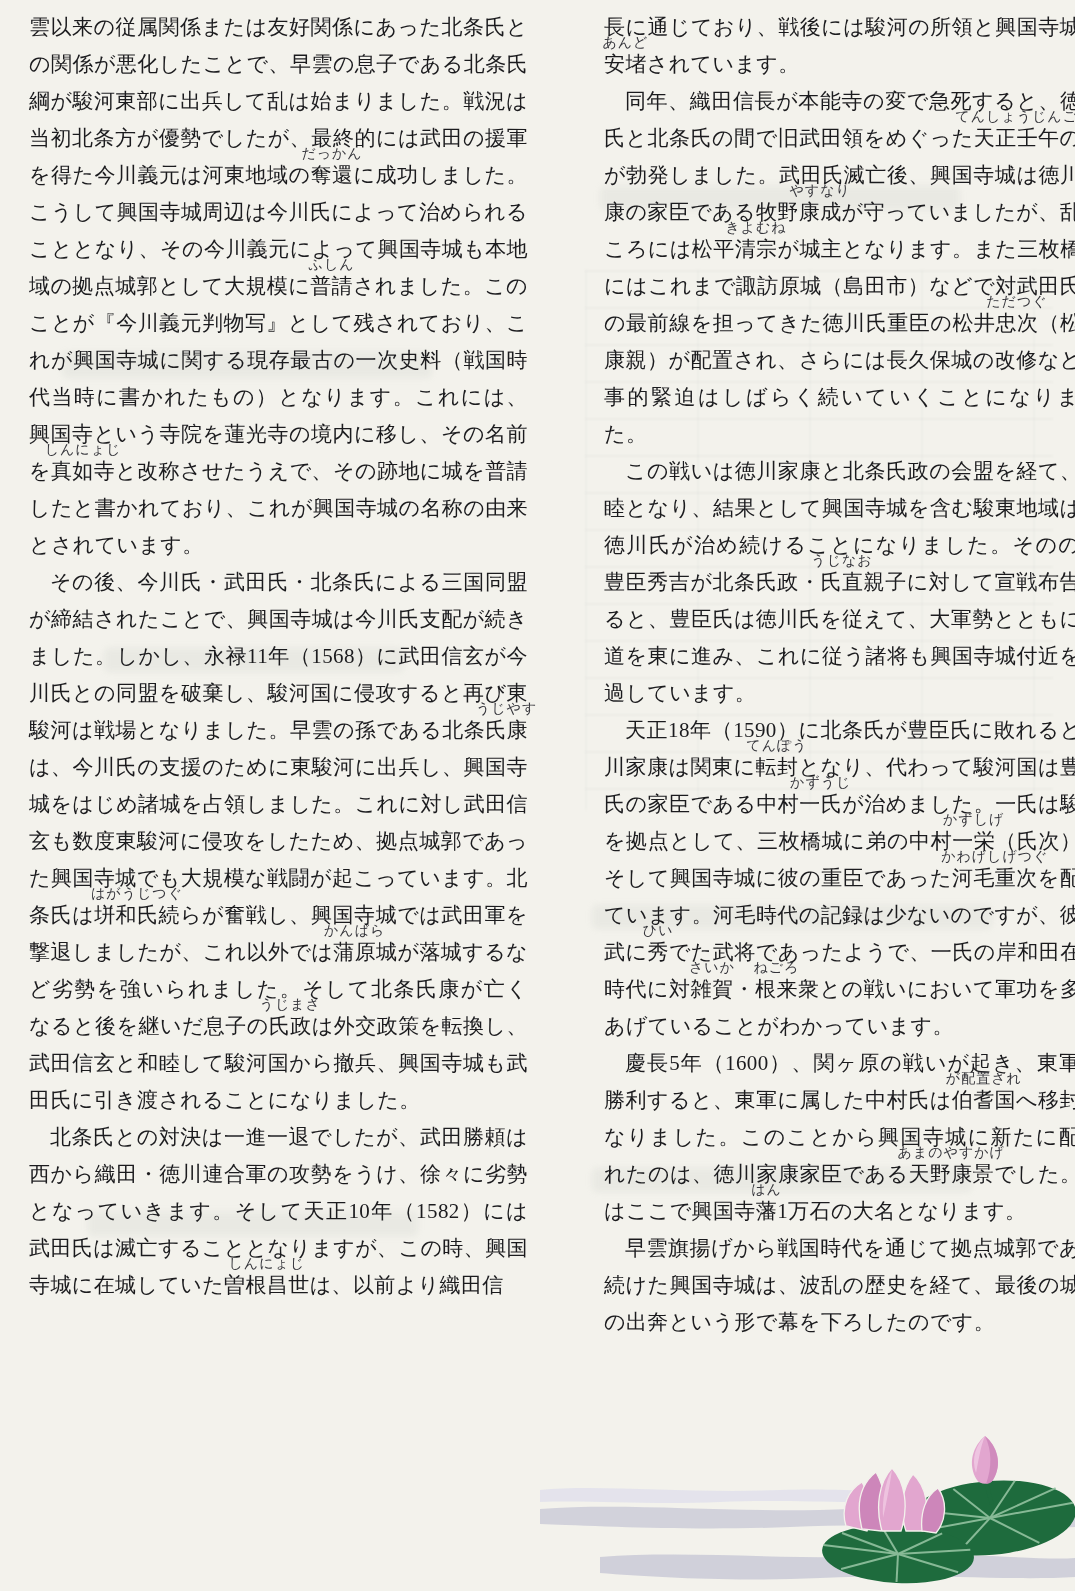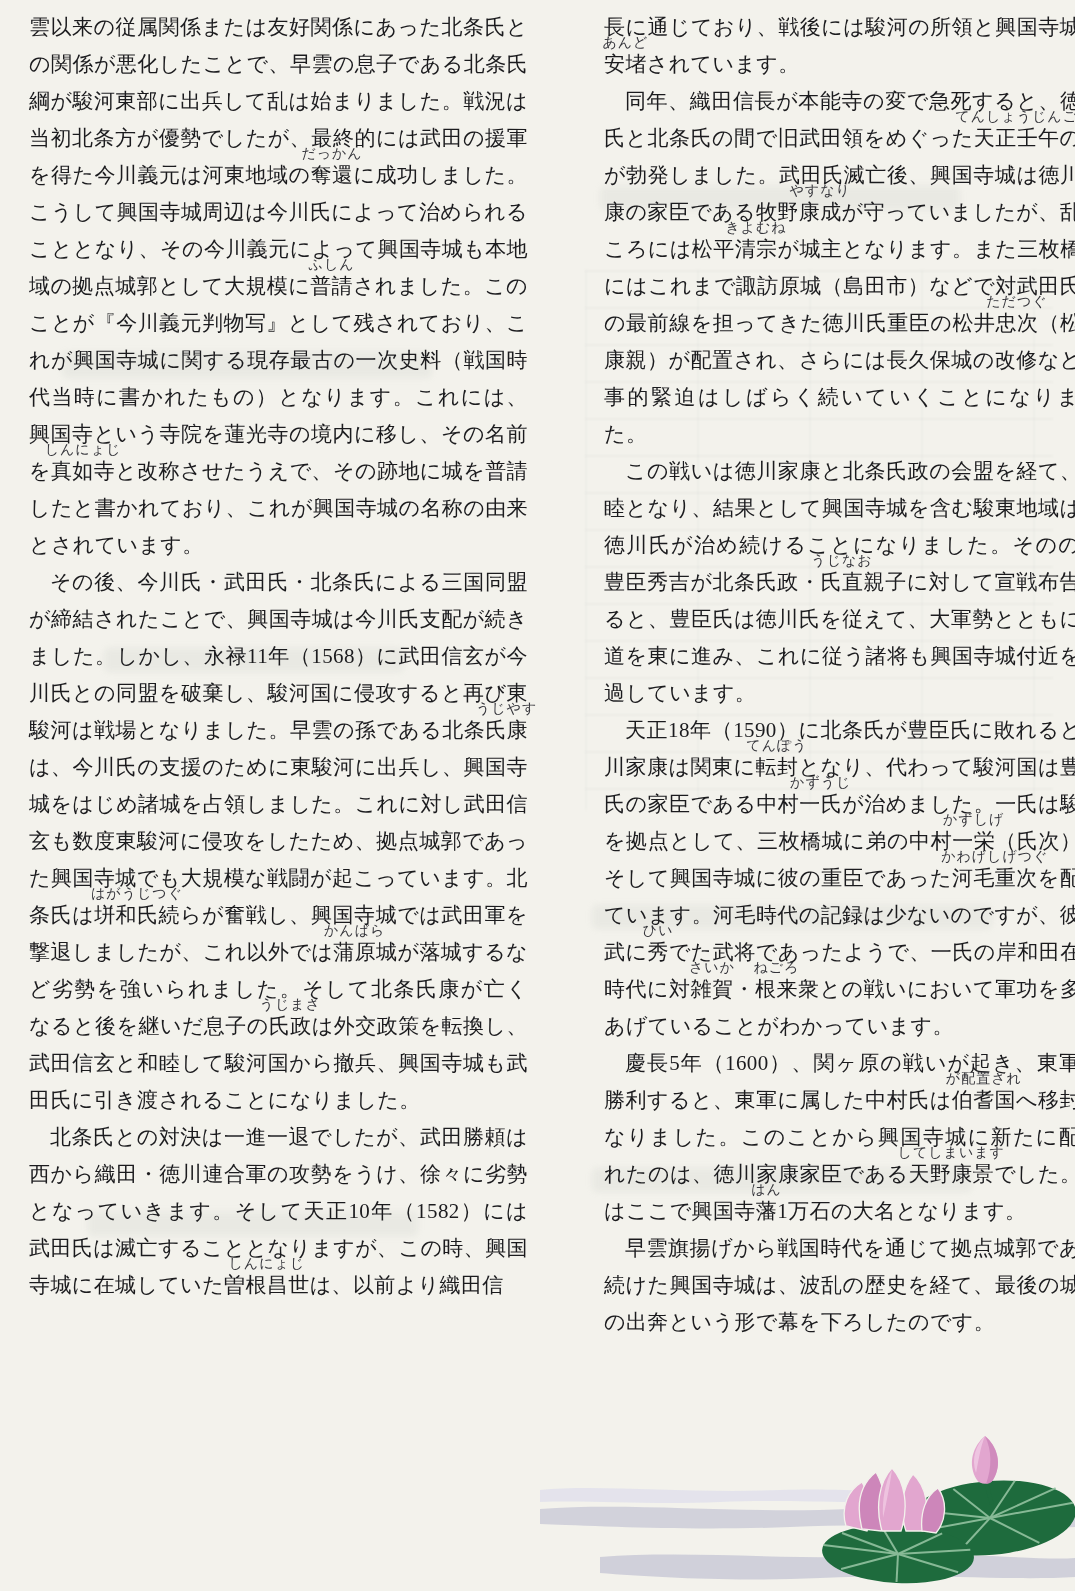--- a/index.html
+++ b/index.html
@@ -90,21 +90,21 @@
   <div class="col col-left">
       <p class="para">雲以来の従属関係または友好関係にあった北条氏との関係が悪化したことで、早雲の息子である北条氏綱が駿河東部に出兵して乱は始まりました。戦況は当初北条方が優勢でしたが、最終的には武田の援軍を得た今川義元は河東地域の<ruby>奪還<rt>だっかん</rt></ruby>に成功しました。こうして興国寺城周辺は今川氏によって治められることとなり、その今川義元によって興国寺城も本地域の拠点城郭として大規模に<ruby>普請<rt>ふしん</rt></ruby>されました。このことが『今川義元判物写』として残されており、これが興国寺城に関する現存最古の一次史料（戦国時代当時に書かれたもの）となります。これには、興国寺という寺院を蓮光寺の境内に移し、その名前を<ruby>真如寺<rt>しんにょじ</rt></ruby>と改称させたうえで、その跡地に城を普請したと書かれており、これが興国寺城の名称の由来とされています。</p>
       <p class="para indent">その後、今川氏・武田氏・北条氏による三国同盟が締結されたことで、興国寺城は今川氏支配が続きました。しかし、永禄11年（1568）に武田信玄が今川氏との同盟を破棄し、駿河国に侵攻すると再び東駿河は戦場となりました。早雲の孫である北条<ruby>氏康<rt>うじやす</rt></ruby>は、今川氏の支援のために東駿河に出兵し、興国寺城をはじめ諸城を占領しました。これに対し武田信玄も数度東駿河に侵攻をしたため、拠点城郭であった興国寺城でも大規模な戦闘が起こっています。北条氏は<ruby>垪和氏続<rt>はがうじつぐ</rt></ruby>らが奮戦し、興国寺城では武田軍を撃退しましたが、これ以外では<ruby>蒲原<rt>かんばら</rt></ruby>城が落城するなど劣勢を強いられました。そして北条氏康が亡くなると後を継いだ息子の<ruby>氏政<rt>うじまさ</rt></ruby>は外交政策を転換し、武田信玄と和睦して駿河国から撤兵、興国寺城も武田氏に引き渡されることになりました。</p>
       <p class="para indent">北条氏との対決は一進一退でしたが、武田勝頼は西から織田・徳川連合軍の攻勢をうけ、徐々に劣勢となっていきます。そして天正10年（1582）には武田氏は滅亡することとなりますが、この時、興国寺城に在城していた<ruby>曽根昌世<rt>しんにょじ</rt></ruby>は、以前より織田信</p>
     </div>
   <div class="col col-right">
       <p class="para">長に通じており、戦後には駿河の所領と興国寺城を<ruby>安堵<rt>あんど</rt></ruby>されています。</p>
       <p class="para indent">同年、織田信長が本能寺の変で急死すると、徳川氏と北条氏の間で旧武田領をめぐった<ruby>天正壬午<rt>てんしょうじんご</rt></ruby>の乱が勃発しました。武田氏滅亡後、興国寺城は徳川家康の家臣である牧野<ruby>康成<rt>やすなり</rt></ruby>が守っていましたが、乱のころには松平<ruby>清宗<rt>きよむね</rt></ruby>が城主となります。また三枚橋城にはこれまで諏訪原城（島田市）などで対武田氏との最前線を担ってきた徳川氏重臣の松井<ruby>忠次<rt>ただつぐ</rt></ruby>（松平康親）が配置され、さらには長久保城の改修など軍事的緊迫はしばらく続いていくことになりました。</p>
       <p class="para indent">この戦いは徳川家康と北条氏政の会盟を経て、和睦となり、結果として興国寺城を含む駿東地域は、徳川氏が治め続けることになりました。そののち豊臣秀吉が北条氏政・<ruby>氏直<rt>うじなお</rt></ruby>親子に対して宣戦布告すると、豊臣氏は徳川氏を従えて、大軍勢とともに街道を東に進み、これに従う諸将も興国寺城付近を通過しています。</p>
       <p class="para indent">天正18年（1590）に北条氏が豊臣氏に敗れると徳川家康は関東に<ruby>転封<rt>てんぽう</rt></ruby>となり、代わって駿河国は豊臣氏の家臣である中村<ruby>一氏<rt>かずうじ</rt></ruby>が治めました。一氏は駿府を拠点として、三枚橋城に弟の中村<ruby>一栄<rt>かずしげ</rt></ruby>（氏次）、そして興国寺城に彼の重臣であった<ruby>河毛重次<rt>かわげしげつぐ</rt></ruby>を配しています。河毛時代の記録は少ないのですが、彼は武に<ruby>秀<rt>ひい</rt></ruby>でた武将であったようで、一氏の岸和田在城時代に対<ruby>雑賀<rt>さいか</rt></ruby>・<ruby>根来<rt>ねごろ</rt></ruby>衆との戦いにおいて軍功を多数あげていることがわかっています。</p>
-      <p class="para indent">慶長5年（1600）、関ヶ原の戦いが起き、東軍が勝利すると、東軍に属した中村氏は<ruby>伯耆国<rt>が配置され</rt></ruby>へ移封となりました。このことから興国寺城に新たに配されたのは、徳川家康家臣である<ruby>天野康景<rt>してしまいます</rt></ruby>でした。彼はここで興国寺<ruby>藩<rt>はん</rt></ruby>1万石の大名となります。</p>
+      <p class="para indent">慶長5年（1600）、関ヶ原の戦いが起き、東軍が勝利すると、東軍に属した中村氏は<ruby>伯耆国<rt>が配置され</rt></ruby>へ移封となりました。このことから興国寺城に新たに配されたのは、徳川家康家臣である<ruby>天野康景<rt>あまのやすかげ</rt></ruby>でした。彼はここで興国寺<ruby>藩<rt>はん</rt></ruby>1万石の大名となります。</p>
       <p class="para indent">早雲旗揚げから戦国時代を通じて拠点城郭であり続けた興国寺城は、波乱の歴史を経て、最後の城主の出奔という形で幕を下ろしたのです。</p>
     </div>
 
   <div class="lotus-wrap">
     <svg width="535" height="161" viewBox="0 0 535 161">
 
       <path opacity="0.85" d="M0,60 C60,54 150,64 240,60 C290,58 325,62 348,60 L346,71 C300,74 250,69 180,72 C110,75 50,70 0,72 Z" fill="#e1e1ec"></path>
       <path opacity="0.75" d="M0,79 C90,72 200,84 310,79 C400,75 480,87 535,82 L535,97 C460,101 360,92 250,97 C150,101 60,96 0,94 Z" fill="#c7c7d6"></path>
       <path opacity="0.8" d="M60,127 C150,120 260,131 360,126 C440,122 502,131 535,128 L535,147 C470,151 380,143 280,148 C190,152 112,147 60,143 Z" fill="#c7c7d6"></path>
 

